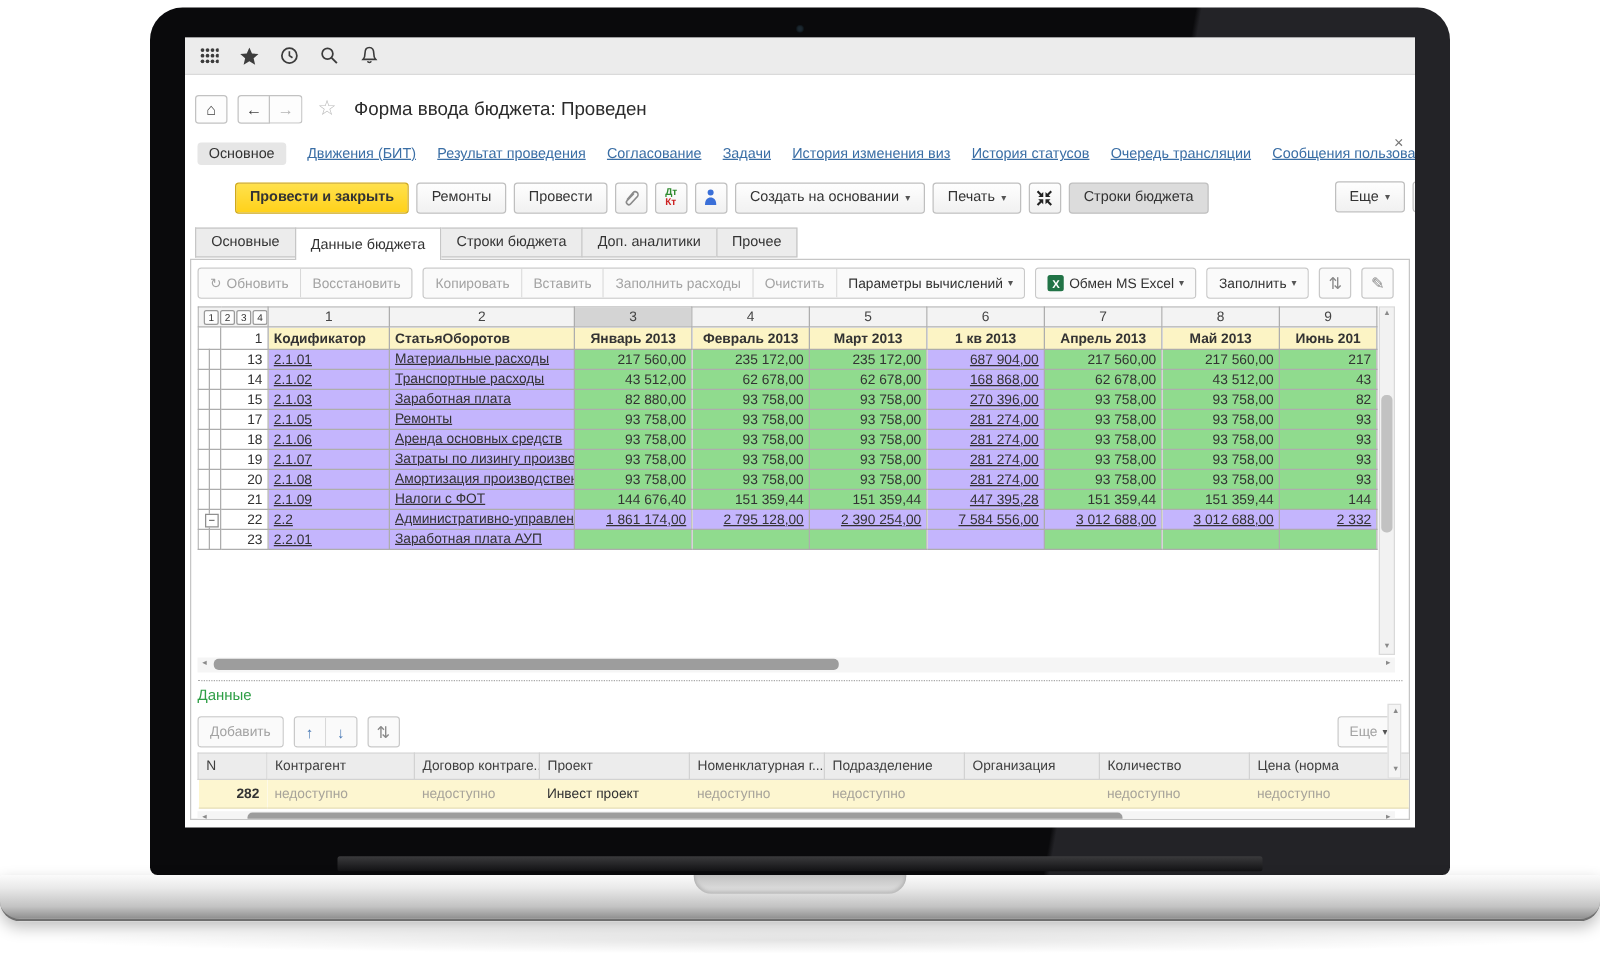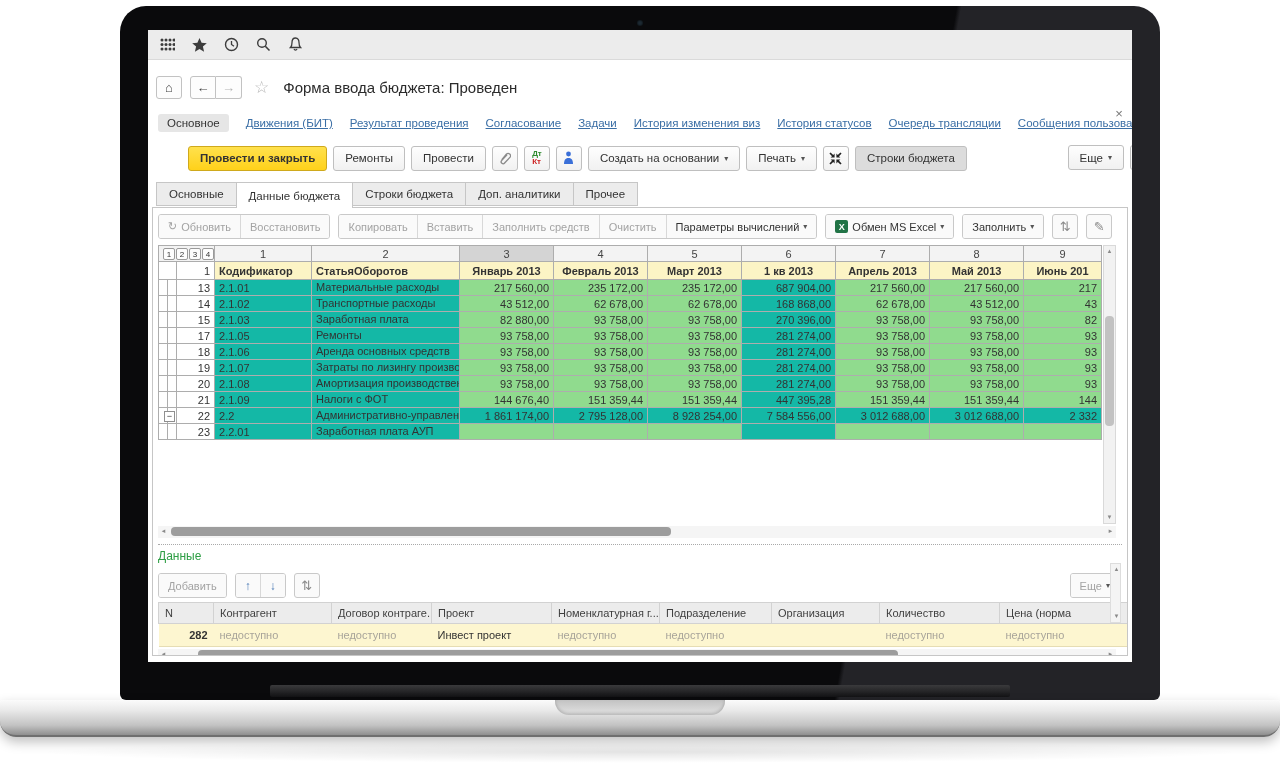--- a/index.html
+++ b/index.html
@@ -89,21 +89,21 @@
   table.grid td { border:1px solid #adadad; padding:1px 4px; overflow:hidden; white-space:nowrap; }
   td.corner { background:#f3f3f3; border-color:#c4c4c4; padding:1px 2px; }
   .grp { display:inline-block; width:12px; height:12px; border:1px solid #9a9a9a; border-radius:2px;
          background:#fdfdfd; font-size:8px; line-height:11px; text-align:center; color:#333; margin-right:1px; }
   td.colnum { background:#f3f3f3; border-color:#c4c4c4; text-align:center; color:#444; }
   td.colnum.sel { background:#d4d4d4; }
   td.hdr { background:#fcf4c5; font-weight:bold; text-align:center; }
   td.hdr.l { text-align:left; }
   td.tree { background:#fff; border-color:#d9d9d9; padding:0; }
   td.rnum { background:#fff; border-color:#c0c0c0; text-align:right; color:#333; padding-right:5px; }
-  td.cy { background:#14b8a6; }
+  td.cy { background:#c4b5fd;text-decoration:underline; }
   td.cg { background:#90db8e; }
   td.val { text-align:right; }
   td.wrap { white-space:normal; line-height:13px; }
   .minusbox { display:inline-block; width:11px; height:11px; border:1px solid #8f8f8f; background:#fff;
               font-size:9px; line-height:9px; text-align:center; color:#333; margin-left:1px; }
 
   .vscroll { position:absolute; right:0; top:0; width:13px; height:279px; background:#f2f2f2;
              border:1px solid #d9d9d9; }
   .varr { position:absolute; left:0; width:11px; height:11px; font-size:6px; color:#8a8a8a;
           text-align:center; line-height:11px; }
@@ -269,21 +269,21 @@
           <span class="seg">
             <span class="segbtn dis">
                 <span>↻</span>
                 <span>Обновить</span>
               </span>
             <span class="segbtn dis">Восстановить</span>
           </span>
           <span class="seg">
             <span class="segbtn dis">Копировать</span>
             <span class="segbtn dis">Вставить</span>
-            <span class="segbtn dis">Заполнить средств</span>
+            <span class="segbtn dis">Заполнить расходы</span>
             <span class="segbtn dis">Очистить</span>
             <span class="segbtn">
                 <span>Параметры вычислений</span>
                 <span class="caret">▾</span>
               </span>
           </span>
           <span class="seg">
             <span class="segbtn">
                 <span class="excel-ic">X</span>
                 <span>Обмен MS Excel</span>
@@ -455,21 +455,21 @@
                   <td class="cg val">144</td>
                 </tr>
                 <tr>
                   <td class="tree" style="overflow: visible;"><span class="minusbox">−</span></td>
                   <td class="tree"></td>
                   <td class="rnum">22</td>
                   <td class="cy">2.2</td>
                   <td class="cy wrap">Административно-управленческие расходы</td>
                   <td class="cy val">1 861 174,00</td>
                   <td class="cy val">2 795 128,00</td>
-                  <td class="cy val">8 928 254,00</td>
+                  <td class="cy val">2 390 254,00</td>
                   <td class="cy val">7 584 556,00</td>
                   <td class="cy val">3 012 688,00</td>
                   <td class="cy val">3 012 688,00</td>
                   <td class="cy val">2 332</td>
                 </tr>
                 <tr>
                   <td class="tree"></td>
                   <td class="tree"></td>
                   <td class="rnum">23</td>
                   <td class="cy">2.2.01</td>

